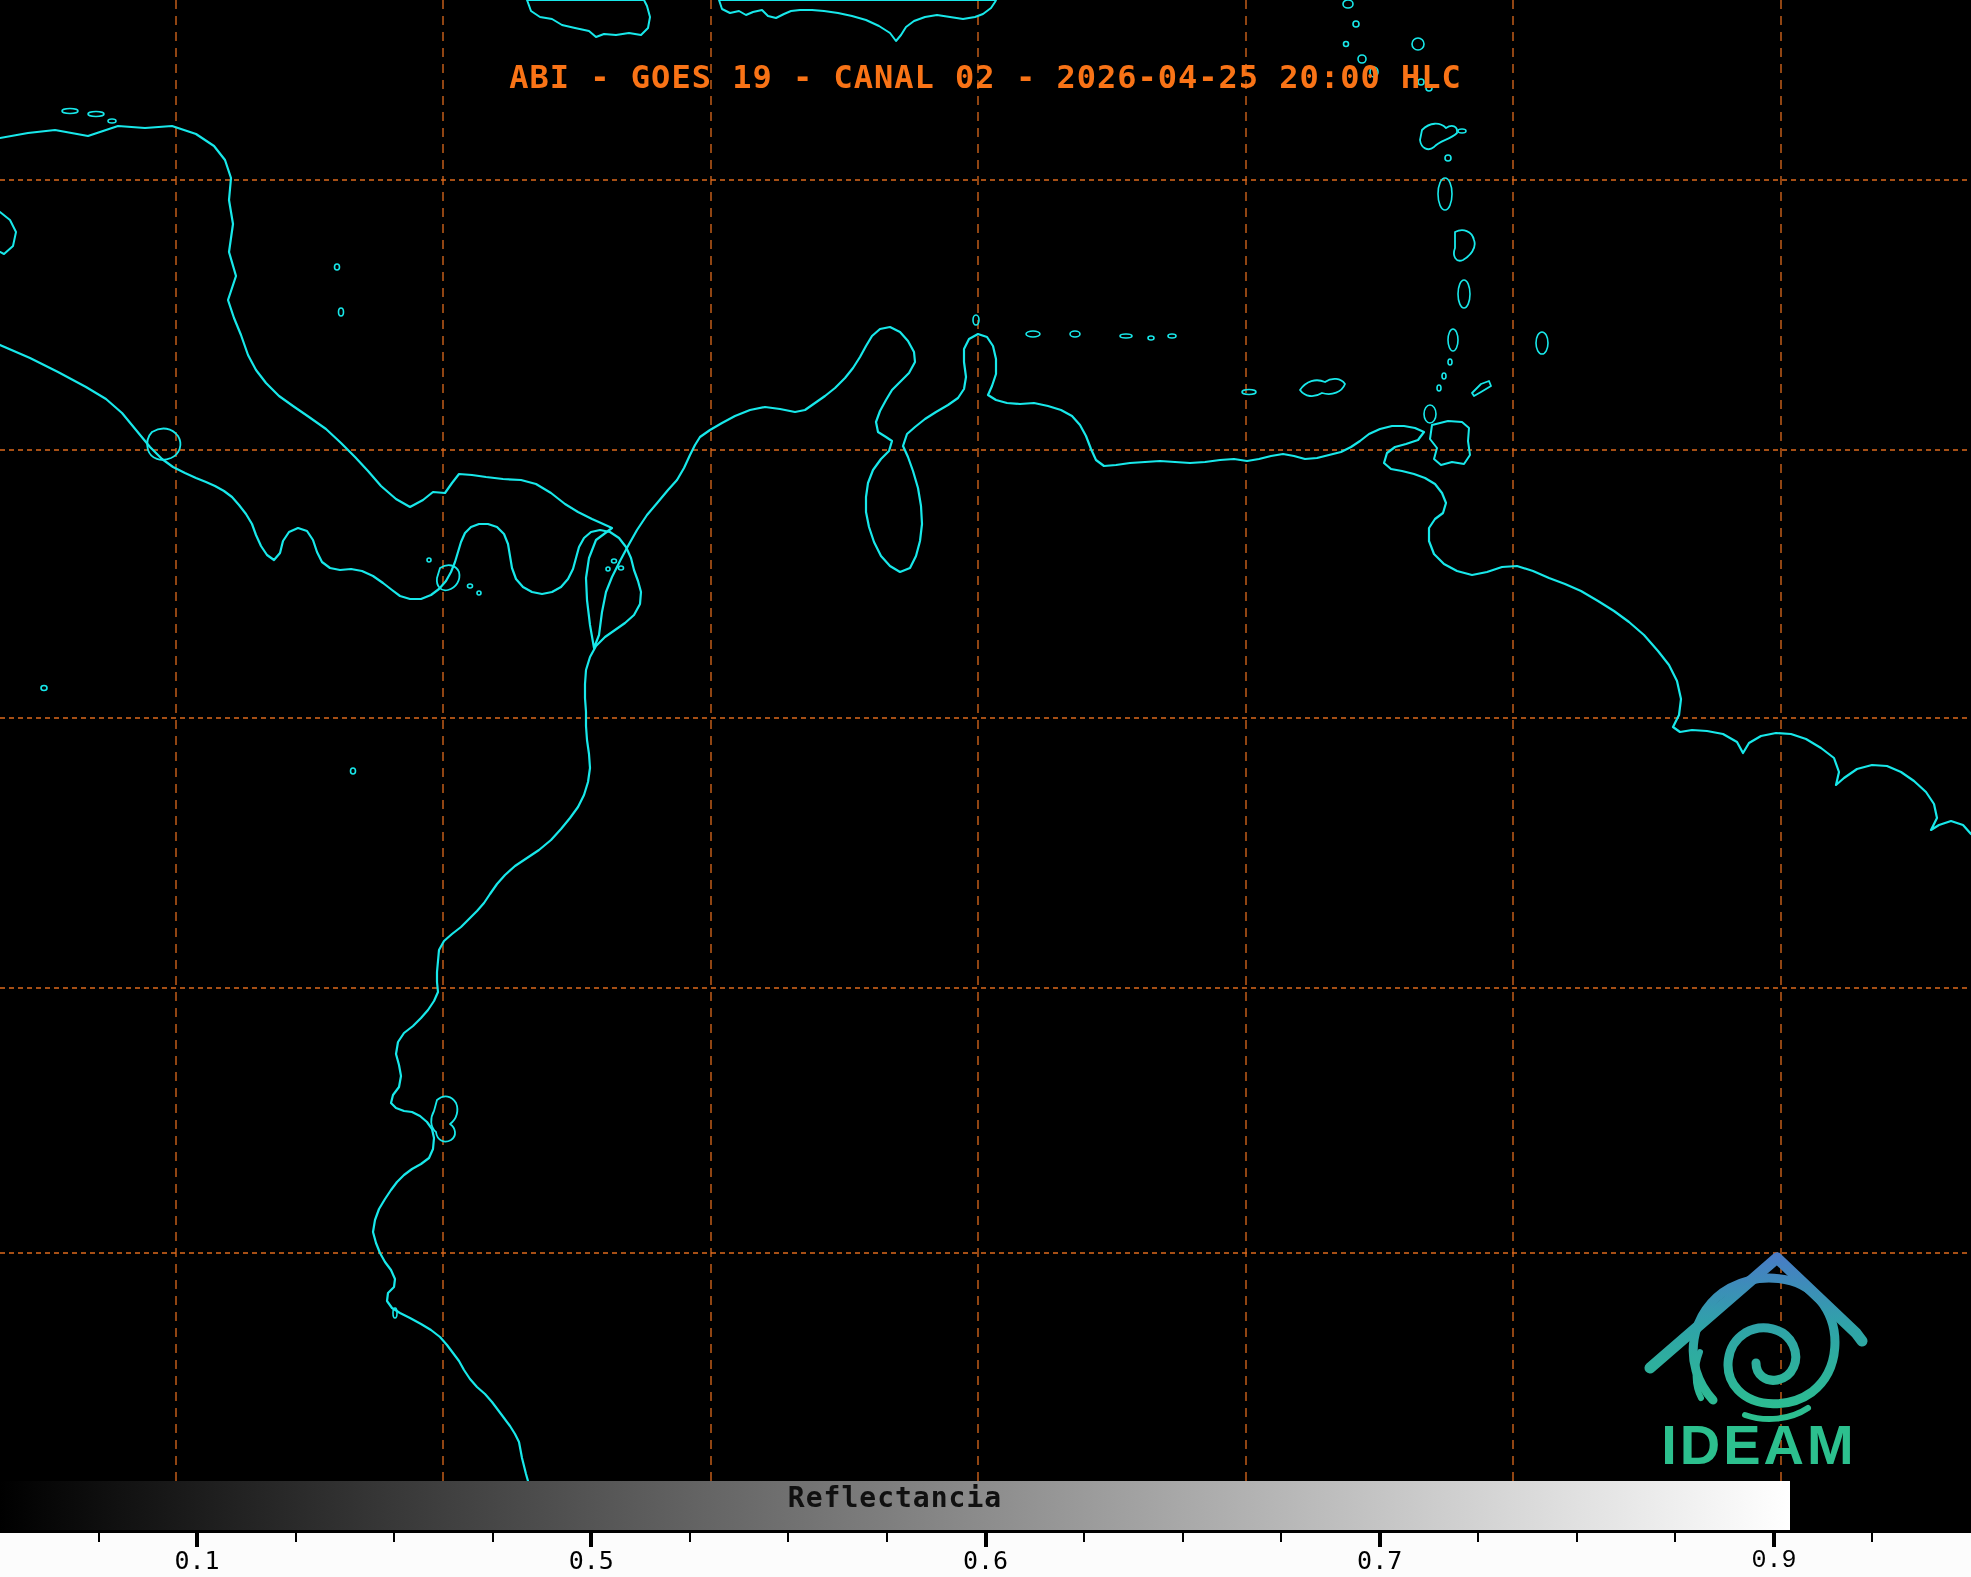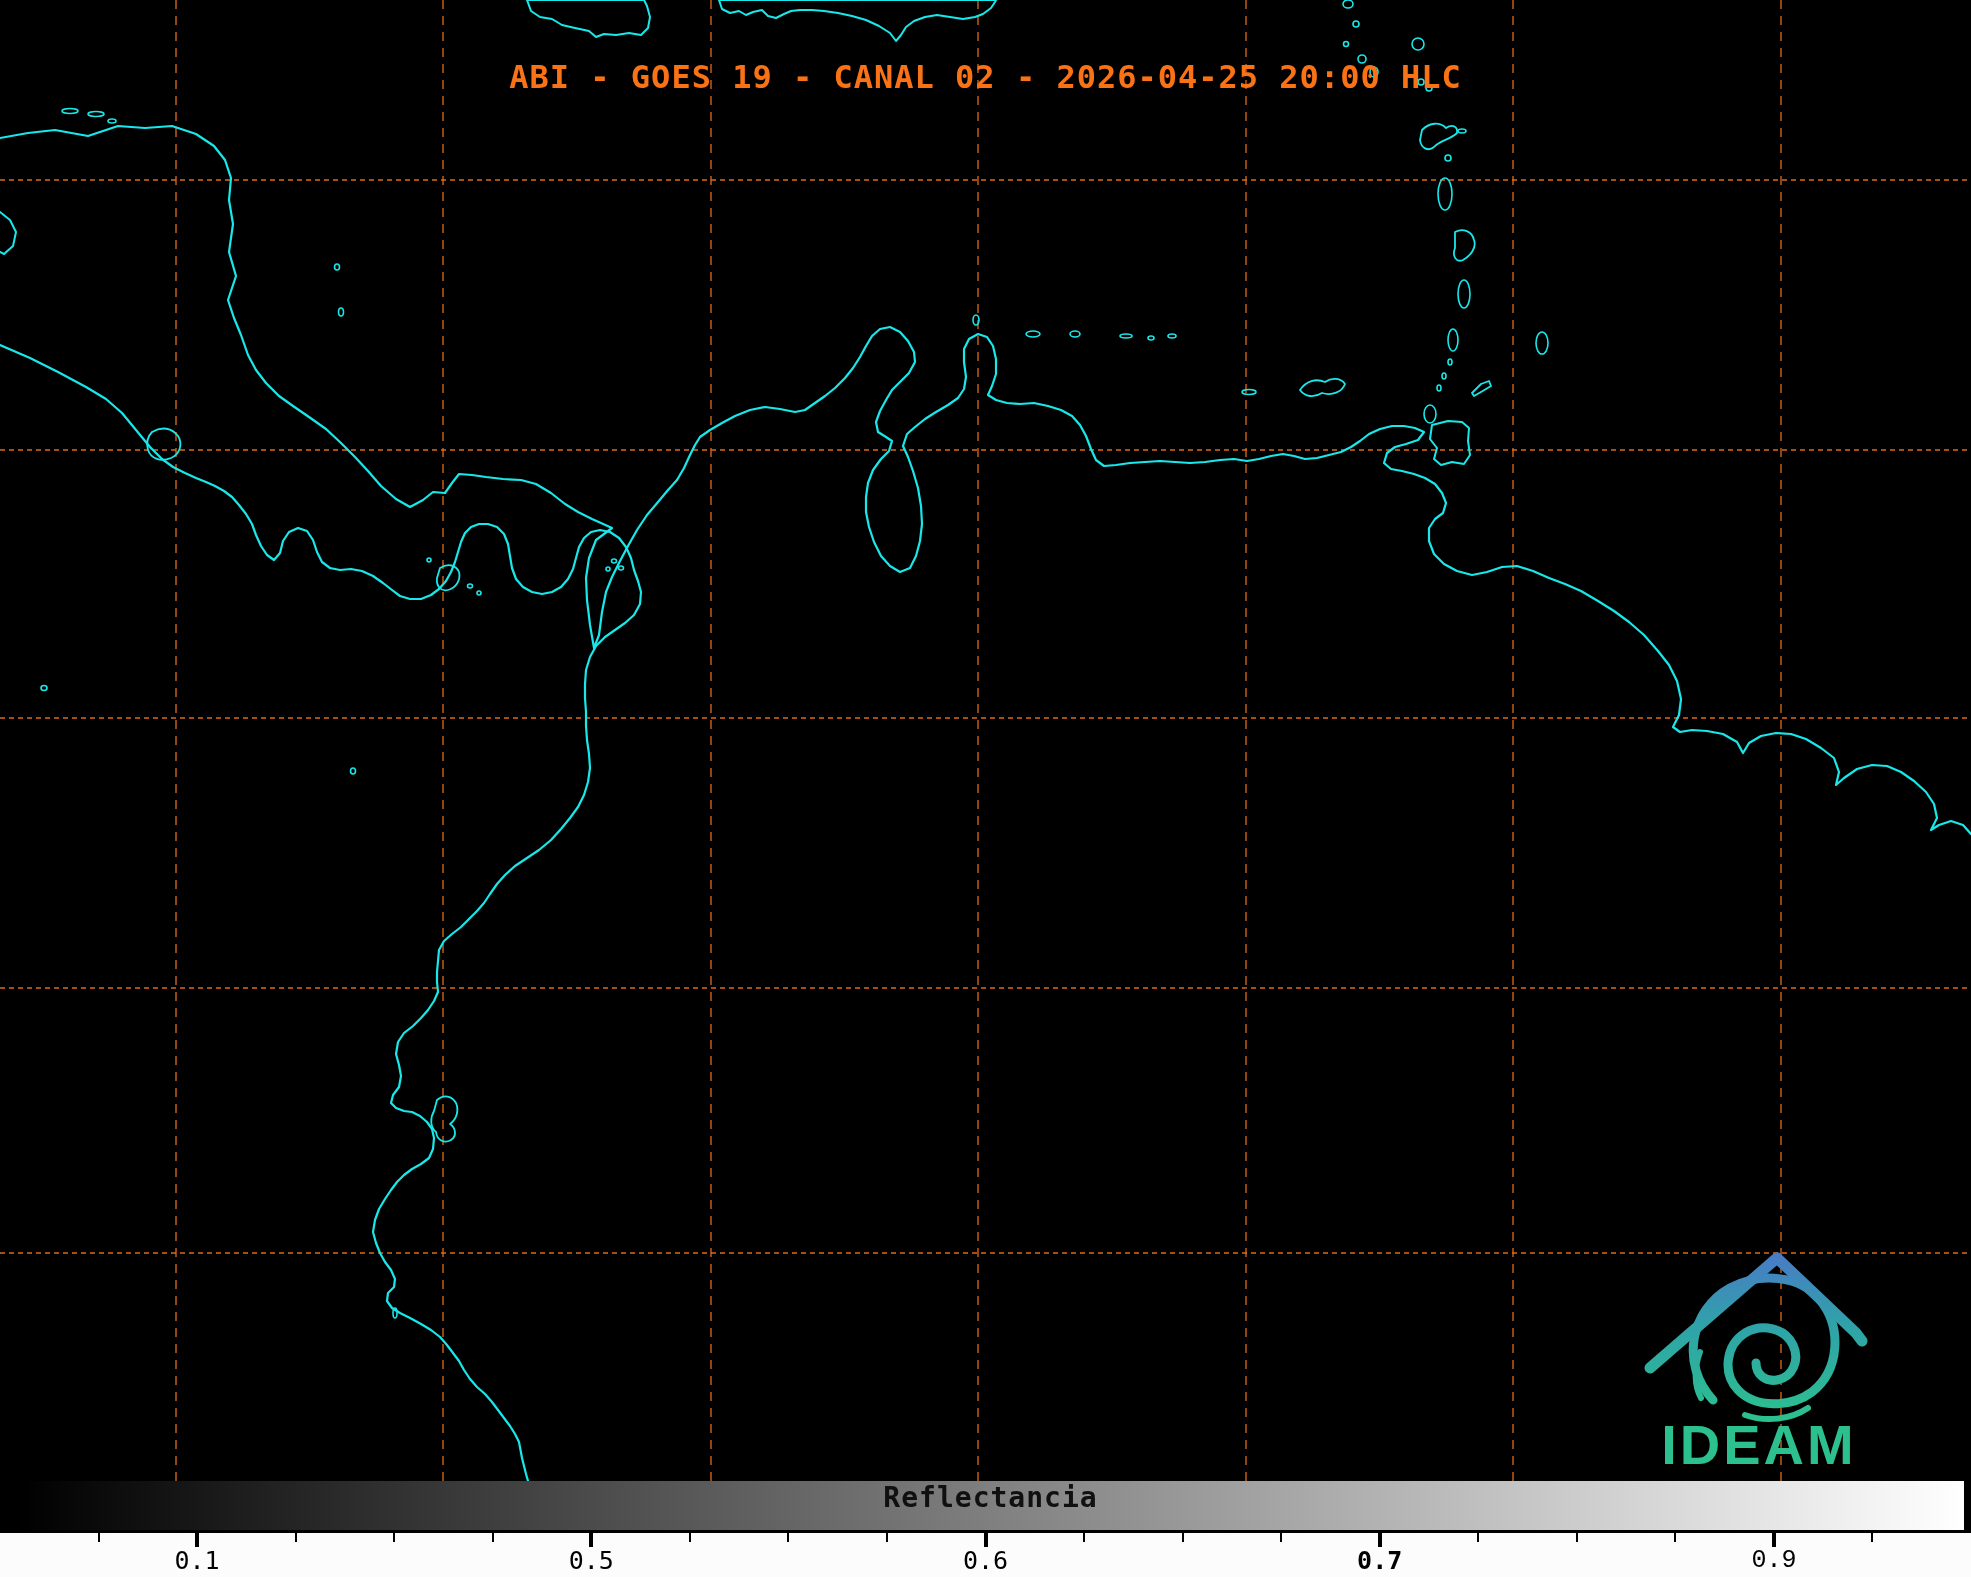--- a/index.html
+++ b/index.html
@@ -1,20 +1,20 @@
 <!DOCTYPE html>
 <html><head>
 <meta charset="utf-8">
 <style>
   html,body{margin:0;padding:0;background:#000;width:1971px;height:1577px;overflow:hidden;}
   .stage{position:relative;width:1971px;height:1577px;background:#000;font-family:"DejaVu Sans Mono",monospace;}
   .map-svg{position:absolute;left:0;top:0;}
   .title{position:absolute;top:58px;left:0;width:100%;text-align:center;
          font:700 32px "DejaVu Sans Mono",monospace;color:#f97316;letter-spacing:1px;white-space:pre;}
-  .cbar{position:absolute;left:17px;top:1481px;width:1947px;height:49px;
+  .cbar{position:absolute;left:0;top:1481px;width:1790px;height:49px;
         background:linear-gradient(to right,#000000,#ffffff);border-bottom:3px solid #000;}
   .cbar-label{position:absolute;left:0;top:0;width:100%;text-align:center;line-height:49px;
         font:700 28px "DejaVu Sans Mono",monospace;color:#101010;letter-spacing:1px;}
   .tickband{position:absolute;left:0;top:1533px;width:1971px;height:44px;background:#fcfcfc;}
   .tick{position:absolute;top:0;background:#000;}
   .tick.major{width:4px;height:14px;}
   .tick.minor{width:2px;height:9px;}
   .tick-label{position:absolute;top:13px;transform:translateX(-50%);
         font:400 25px "DejaVu Sans Mono",monospace;color:#000;text-align:right;}
 </style>
@@ -131,18 +131,18 @@
       <div class="tick minor" style="left: 1575.8px;"></div>
       <div class="tick minor" style="left: 1674.35px;"></div>
       <div class="tick minor" style="left: 1871.45px;"></div>
       <div class="tick major" style="left: 195.1px;"></div>
       <div class="tick-label" style="left: 197.1px;">0.1</div>
       <div class="tick major" style="left: 589.3px;"></div>
       <div class="tick-label" style="left: 591.3px;">0.5</div>
       <div class="tick major" style="left: 983.5px;"></div>
       <div class="tick-label" style="left: 985.5px;">0.6</div>
       <div class="tick major" style="left: 1377.7px;"></div>
-      <div class="tick-label" style="left: 1379.7px; font-weight: bold;">0.7</div>
+      <div class="tick-label" style="left: 1379.7px;">0.7</div>
       <div class="tick major" style="left: 1771.9px;"></div>
       <div class="tick-label" style="left: 1773.9px; font-family: Liberation Mono, monospace;">0.9</div>
     </div>
 
 </div>
 
 </body></html>

